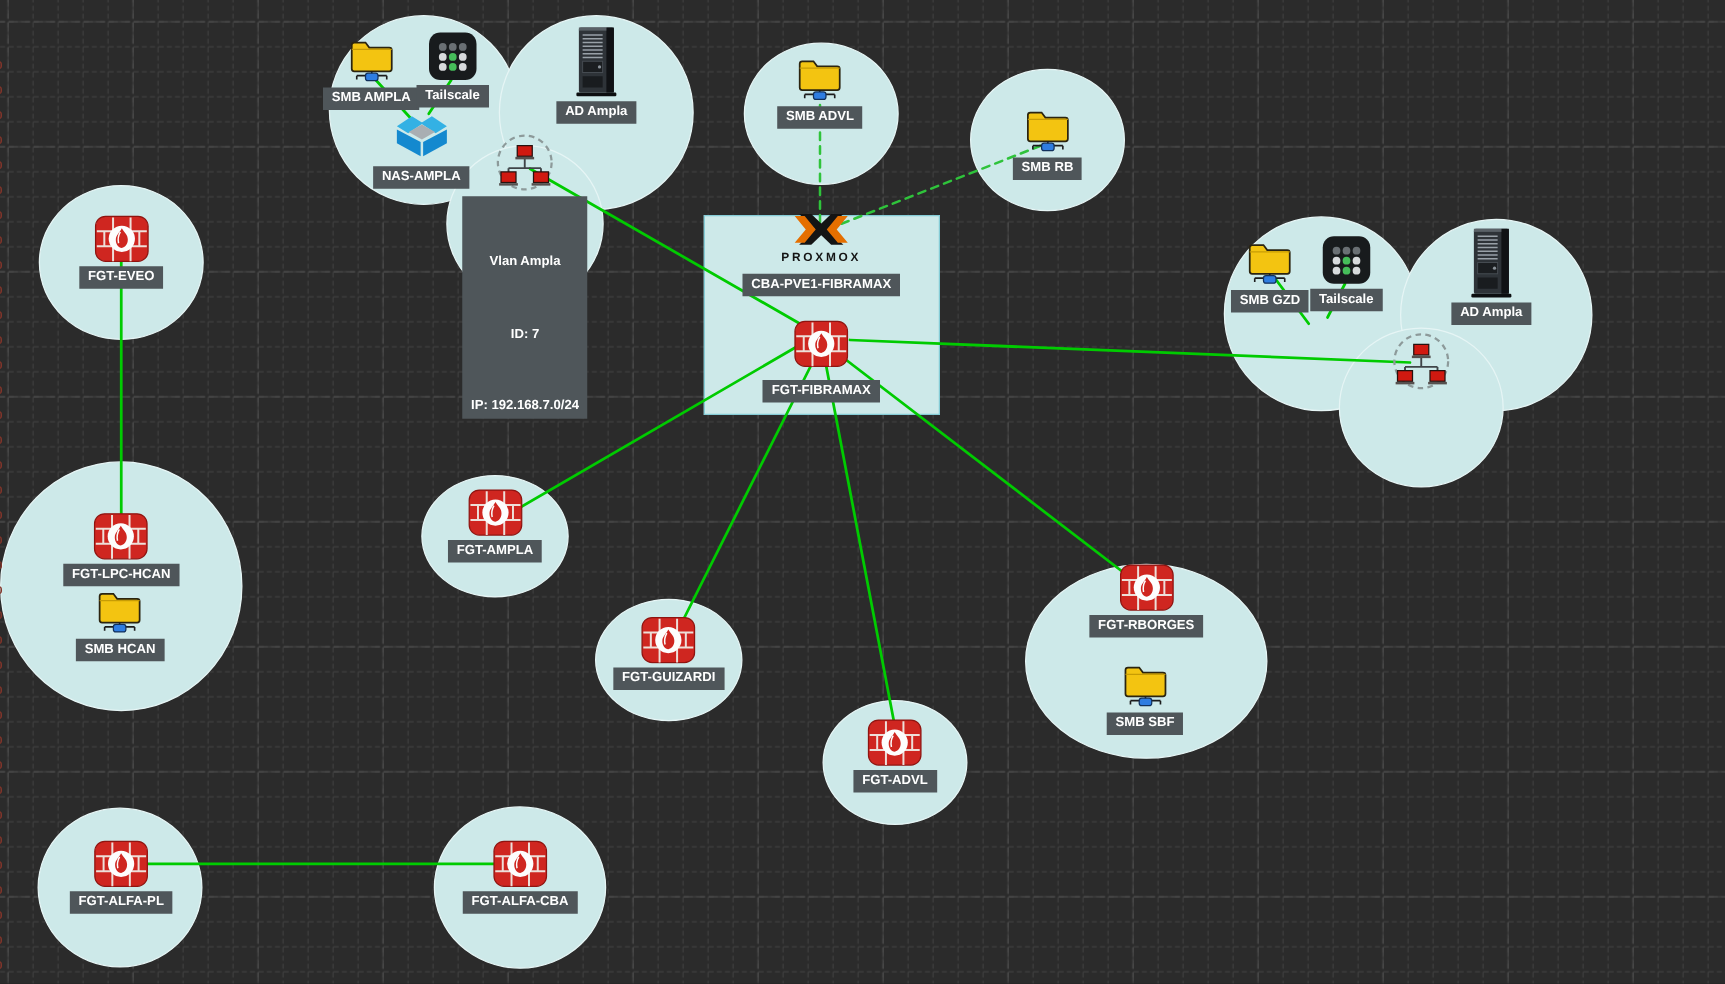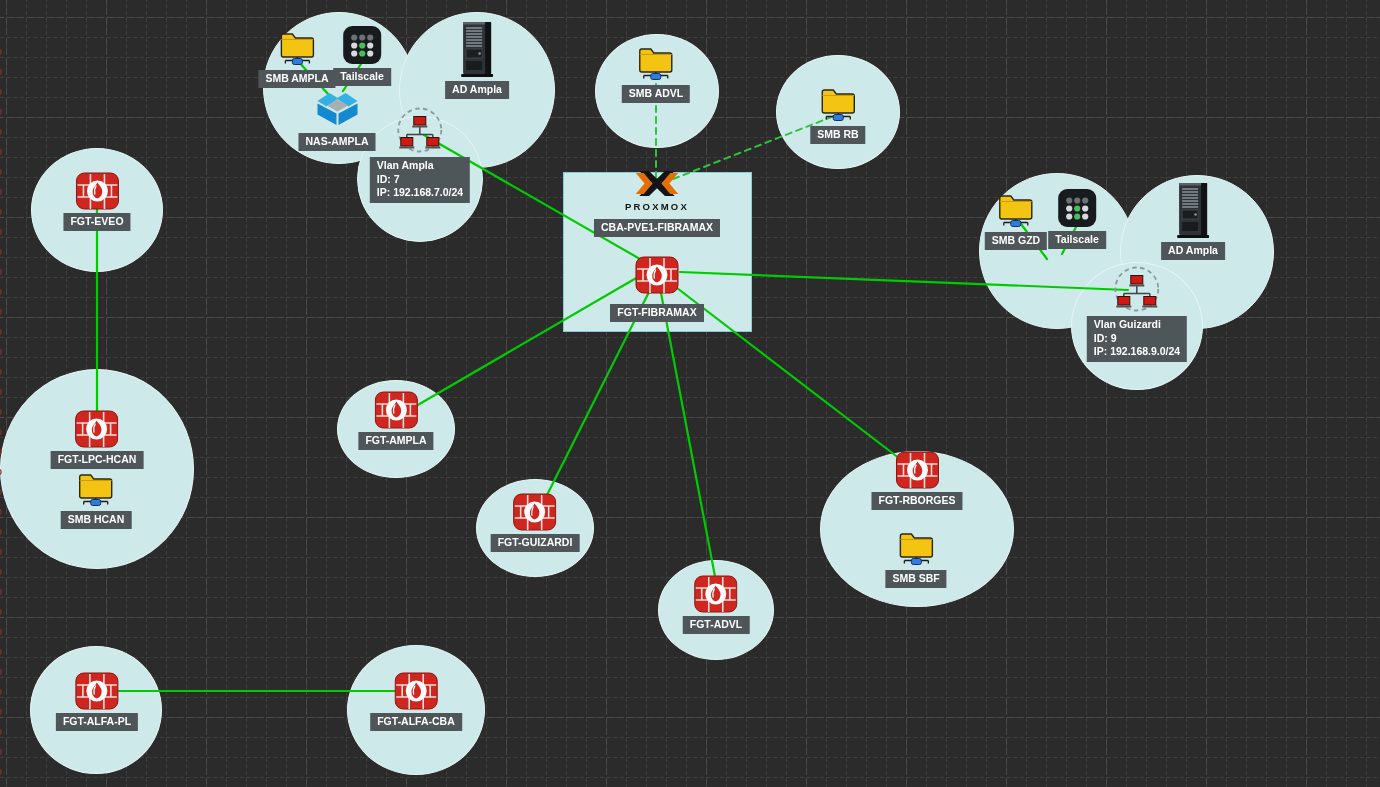--- a/index.html
+++ b/index.html
@@ -6,22 +6,22 @@
   #canvas{position:relative;width:1380px;height:787px;overflow:hidden;background:#2b2b2b;
           font-family:"Liberation Sans","DejaVu Sans",sans-serif;}
   #gridsvg,#linksvg{position:absolute;left:0;top:0;}
   #linksvg{z-index:3;pointer-events:none;}
   .bubble{position:absolute;border-radius:50%;background:#cde9e9;border:1.5px solid #e6f5f5;z-index:1;box-sizing:border-box;}
   .pvebox{position:absolute;left:563px;top:172px;width:189px;height:160px;background:#cde9e9;
           border:1.5px solid #85ccd6;z-index:2;box-sizing:border-box;}
   .node{position:absolute;display:flex;flex-direction:column;align-items:center;gap:3px;
         transform:translateX(-50%);z-index:4;}
   .tag{background:#4f565a;color:#ffffff;font-size:10.5px;font-weight:bold;line-height:13px;
-       padding:2px 7px 3px 7px;white-space:nowrap;}
-  .tag div{line-height:13.5px;}
+       padding:2px 7px 3px 7px;white-space:nowrap;text-align:center;}
+  .tag div{line-height:13.5px;margin-top:44px;}
   .brand{color:#141414;font-size:9.5px;font-weight:bold;letter-spacing:2.2px;margin-top:1px;text-align:right;}
   .gap4{height:1px;} .gap14{height:13px;} .gap6{height:4px;}
   #edge-marks span{position:absolute;left:-3px;color:#83352a;font-size:9px;font-weight:bold;z-index:5;}
 </style>
 </head>
 <body>
 
 <div id="canvas">
 
   <svg id="gridsvg" width="1380" height="787">
@@ -283,25 +283,20 @@
         <line x1="11" y1="28.5" x2="11" y2="31.5"></line>
           <line x1="37" y1="28.5" x2="37" y2="31.5"></line>
       </g>
       <rect x="18" y="10.5" width="12" height="8.5" fill="#d01910" stroke="#26120f"></rect>
         <rect x="16.5" y="19.5" width="15" height="2" fill="#55504e"></rect>
       <rect x="5" y="31.5" width="12" height="8.5" fill="#d01910" stroke="#26120f"></rect>
         <rect x="3.5" y="40.5" width="15" height="2" fill="#55504e"></rect>
       <rect x="31" y="31.5" width="12" height="8.5" fill="#d01910" stroke="#26120f"></rect>
         <rect x="29.5" y="40.5" width="15" height="2" fill="#55504e"></rect>
     </svg>
-    <div class="tag">
-      <div>Vlan Guizardi</div>
-      <div>ID: 9</div>
-      <div>IP: 192.168.9.0/24</div>
-    </div>
   </div>
 
   <div class="node" style="left:97px;top:172px">
     <svg width="44" height="38" viewBox="0 0 44 38">
       <rect x="1" y="1" width="42" height="36" rx="8" fill="#cf2620" stroke="#8f1410"></rect>
       <g stroke="#efe9e4" stroke-width="1.6" opacity="0.95">
         <line x1="2" y1="13" x2="42" y2="13"></line>
           <line x1="2" y1="25" x2="42" y2="25"></line>
         <line x1="15" y1="2" x2="15" y2="13"></line>
           <line x1="29" y1="2" x2="29" y2="13"></line>

